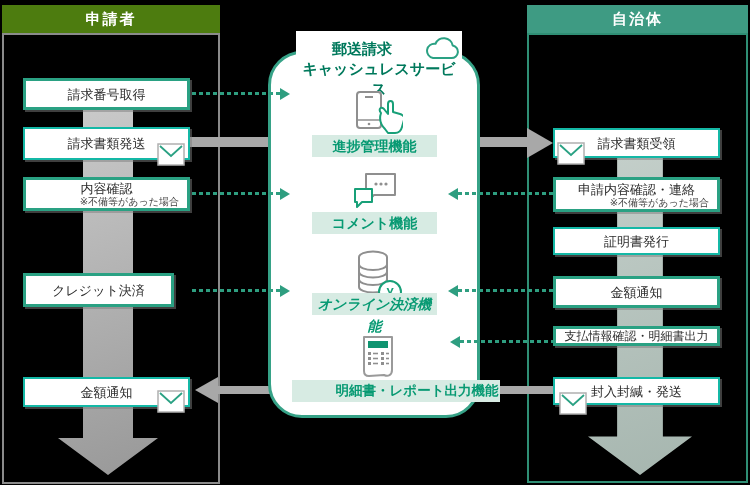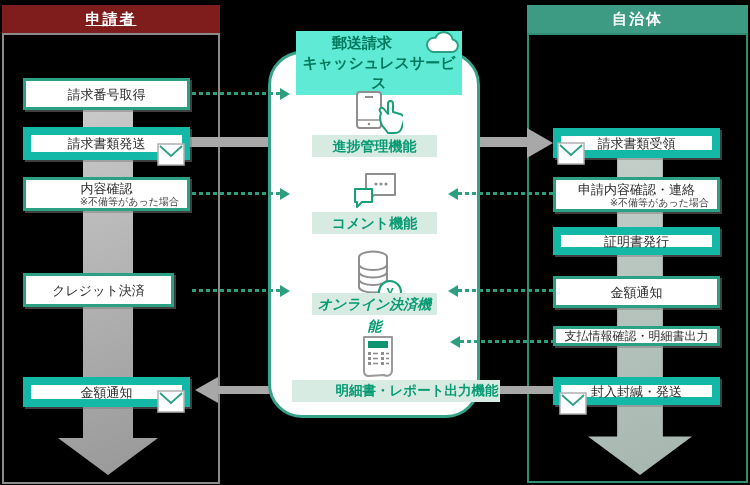--- a/index.html
+++ b/index.html
@@ -3,49 +3,49 @@
 <meta charset="utf-8">
 <style>
   html,body{margin:0;padding:0;background:#000;}
   #stage{position:relative;width:750px;height:485px;background:#000;overflow:hidden;
          font-family:"Liberation Sans","DejaVu Sans",sans-serif;}
   .abs{position:absolute;}
 
   
   .col-header{height:28px;line-height:28px;text-align:center;color:#fff;
               font-size:15px;font-weight:bold;letter-spacing:2px;z-index:4;}
-  .col-header.gray{background:#7f1d1d;text-decoration:underline;}
+  .col-header.gray{background:#4d7c0f;}
   .col-header.teal{background:#3e9b83;}
 
   
   .col-frame{z-index:2;background:transparent;box-sizing:border-box;}
   .col-frame.gray{border:2px solid #8b8b8b;}
   .col-frame.teal{border:2px solid #2f8f75;}
 
   
   .v-arrow{z-index:1;}
   .v-arrow.left{background:linear-gradient(160deg,#cbcbcb 0%,#989898 100%);
     clip-path:polygon(25% 0,75% 0,75% 90%,100% 90%,50% 100%,0 90%,25% 90%);}
   .v-arrow.right{background:linear-gradient(160deg,#c4cfca 0%,#a6b6af 100%);
     clip-path:polygon(28% 0,72% 0,72% 88%,100% 88%,50% 100%,0 88%,28% 88%);}
 
   
   .flow-box{background:#fff;box-sizing:border-box;z-index:3;text-align:center;
             color:#2b2b2b;font-size:13px;display:flex;flex-direction:column;
             justify-content:center;box-shadow:2px 2px 0 rgba(125,125,125,.5);}
   .flow-box.teal{border:3px solid #2aa183;}
-  .flow-box.gray{border:8px solid #14b8a6;}
+  .flow-box.gray{border:2px solid #14b8a6;}
   .flow-box .note{font-size:10px;color:#444;text-align:right;padding-right:8px;line-height:11px;}
   .flow-box .main{line-height:15px;}
   .flow-box.tight .main{font-size:12px;letter-spacing:0;}
 
   
   .panel{z-index:5;background:#fff;border:3px solid #36a287;border-radius:34px;box-sizing:border-box;}
-  .title-block{z-index:6;background:#5eead4;text-align:center;color:#00795c;
-               font-weight:bold;font-size:15px;line-height:20px;padding:2px 0;}
+  .title-block{z-index:6;background:#ffffff;text-align:center;color:#00795c;
+               font-weight:bold;font-size:15px;line-height:20px;padding:8px 0;}
   .feature-label{z-index:6;background:#d7ebe3;color:#089a73;font-weight:bold;
                  font-size:14px;text-align:center;height:22px;line-height:22px;}
   .feature-label.wide{font-size:13.5px;letter-spacing:0;padding-left:42px;}
   .icon-wrap{z-index:6;}
 
   
   .h-shaft{height:10px;background:#a8a8a8;z-index:2;}
   .h-head{width:0;height:0;z-index:2;}
   .h-head.point-right{border-left:26px solid #a8a8a8;border-top:15px solid transparent;border-bottom:15px solid transparent;}
   .h-head.point-left{border-right:23px solid #a8a8a8;border-top:13px solid transparent;border-bottom:13px solid transparent;}

